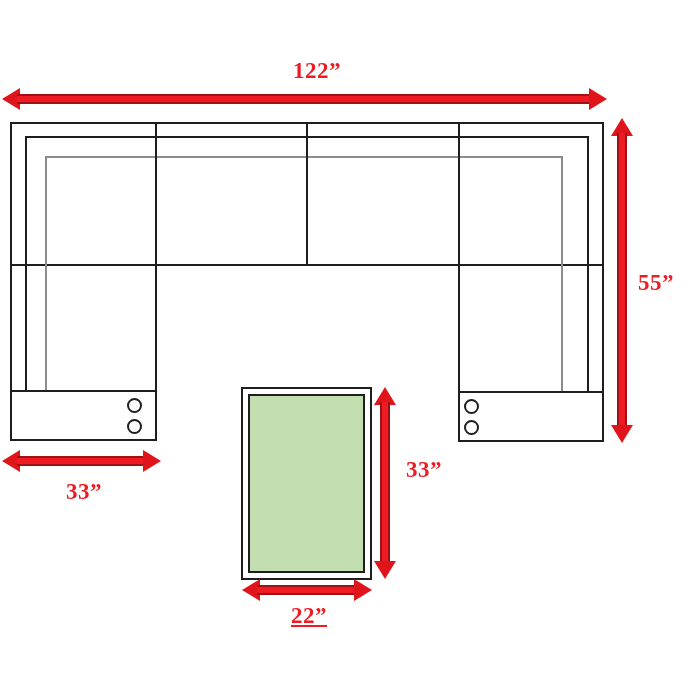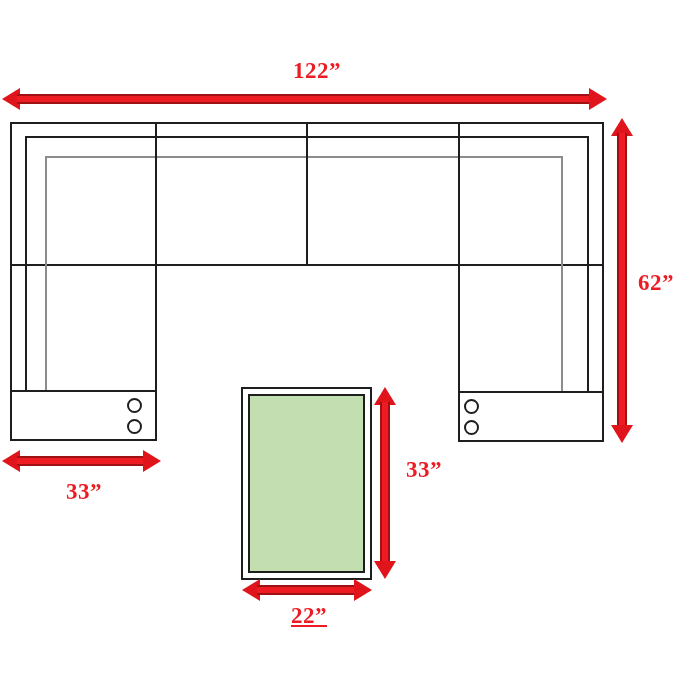--- a/index.html
+++ b/index.html
@@ -56,21 +56,21 @@
 
 <div id="canvas">
 
   <div class="dim-label" style="left:300px;top:71px;margin-left:17px;">122”</div>
   <div class="arrow-h" style="left:2px;top:88px;width:605px;">
     <div class="head-l"></div>
     <div class="shaft"></div>
     <div class="head-r"></div>
   </div>
 
-  <div class="dim-label" style="left:656px;top:283px;">62”</div>
+  <div class="dim-label" style="left:656px;top:283px;">55”</div>
   <div class="arrow-v" style="left:611px;top:118px;height:325px;">
     <div class="head-t"></div>
     <div class="shaft"></div>
     <div class="head-b"></div>
   </div>
 
   <div class="line" style="left:10px;top:122px;width:594px;height:2px;"></div>
   <div class="line" style="left:10px;top:122px;width:2px;height:319px;"></div>
   <div class="line" style="left:602px;top:122px;width:2px;height:320px;"></div>
   <div class="line" style="left:10px;top:264px;width:594px;height:2px;"></div>

